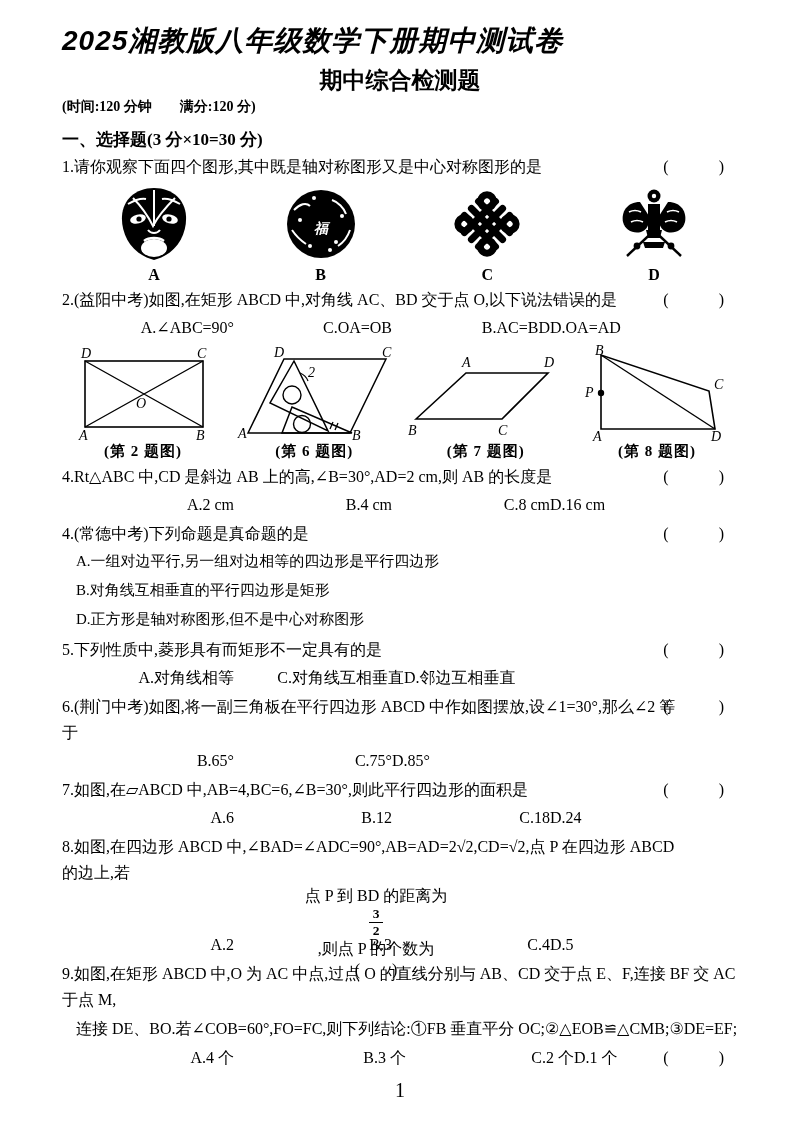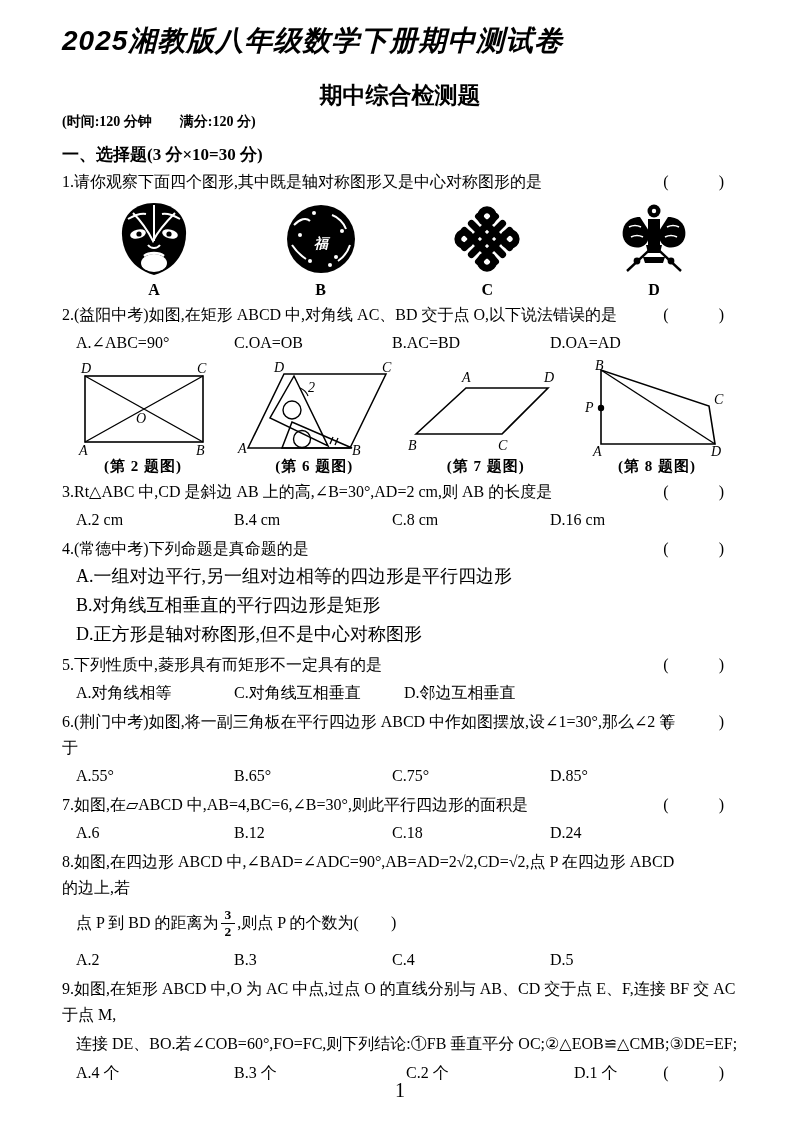--- a/index.html
+++ b/index.html
@@ -8,31 +8,31 @@
     font-family:"Liberation Serif","DejaVu Serif",serif;
     -webkit-font-smoothing:antialiased;
   }
   .page{padding:24px 62px 0 62px;position:relative;height:1112px;box-sizing:border-box;}
   .title{
     font-family:"Liberation Sans","DejaVu Sans",sans-serif;
     font-weight:900;font-size:28px;text-align:left;letter-spacing:1px;line-height:1.2;font-style:italic;
   }
   .subtitle{
     font-family:"Liberation Sans","DejaVu Sans",sans-serif;
-    font-weight:700;font-size:23px;text-align:center;margin-top:24px;line-height:1.2;
+    font-weight:700;font-size:23px;text-align:center;margin-top:9px;line-height:1.2;
   }
   .info{font-weight:700;font-size:14px;text-align:left;margin-top:4px;}
   .section{font-weight:700;font-size:17px;margin-top:12px;}
   .qrow{position:relative;font-size:16px;line-height:26px;margin-top:3px;padding-right:62px;}
   .qrow .paren{position:absolute;right:8px;top:0;letter-spacing:6px;white-space:pre;}
   .opts{display:flex;font-size:16px;line-height:26px;padding-left:14px;margin-top:2px;}
-  .opts .o{width:158px;flex:none;}
+  .opts .o{width:158px;flex:none;text-align:right;}
   .opts .o:last-child{width:auto;}
-  .optlist{font-size:18px;line-height:29px;padding-left:14px;}
-  .indent{padding-left:14px;}
+  .optlist{font-size:15px;line-height:29px;padding-left:14px;}
+  .indent{padding-left:14px;flex-direction:column;}
   .figrow1{display:flex;justify-content:space-between;padding:6px 36px 0 44px;}
   .figcell1{display:flex;flex-direction:column;align-items:center;width:96px;}
   .figcell1 .lbl{font-size:16px;font-weight:700;margin-top:4px;}
   .figrow2{display:flex;justify-content:space-between;padding:4px 0 0 0;}
   .figcell2{display:flex;flex-direction:column;align-items:center;width:162px;}
   .figcell2 .cap{font-size:15px;font-weight:700;margin-top:1px;letter-spacing:1px;}
   svg text{font-family:"Liberation Serif","DejaVu Serif",serif;font-style:italic;font-size:14px;}
   .fracline{display:flex;align-items:center;height:44px;font-size:16px;position:relative;padding-right:62px;}
   .frac{display:inline-flex;flex-direction:column;align-items:center;line-height:1.05;font-size:13.5px;margin:0 2px;font-weight:700;}
   .frac .num{border-bottom:1.3px solid #000;padding:0 4px 1px 4px;}
@@ -183,21 +183,21 @@
         <text x="137" y="44">C</text>
         <text x="16" y="96">A</text>
         <text x="134" y="96">D</text>
         <text x="8" y="52">P</text>
       </svg>
       <div class="cap">(第 8 题图)</div>
     </div>
   </div>
 
   <div class="qrow">
-    <span>3.Rt△ABC 中,CD 是斜边 AB 上的高,∠B=30°,AD=2 cm,则 AB 的长度是</span>
+    <span>4.Rt△ABC 中,CD 是斜边 AB 上的高,∠B=30°,AD=2 cm,则 AB 的长度是</span>
     <span class="paren">(　　)</span>
   </div>
   <div class="opts">
     <span class="o">A.2 cm</span>
     <span class="o">B.4 cm</span>
     <span class="o">C.8 cm</span>
     <span class="o">D.16 cm</span>
   </div>
 
   <div class="qrow">
@@ -218,21 +218,20 @@
     <span class="o">A.对角线相等</span>
     <span class="o" style="width:170px">C.对角线互相垂直</span>
     <span class="o">D.邻边互相垂直</span>
   </div>
 
   <div class="qrow">
     <span>6.(荆门中考)如图,将一副三角板在平行四边形 ABCD 中作如图摆放,设∠1=30°,那么∠2 等于</span>
     <span class="paren">(　　)</span>
   </div>
   <div class="opts">
-    <span class="o">A.55°</span>
     <span class="o">B.65°</span>
     <span class="o">C.75°</span>
     <span class="o">D.85°</span>
   </div>
 
   <div class="qrow">
     <span>7.如图,在▱ABCD 中,AB=4,BC=6,∠B=30°,则此平行四边形的面积是</span>
     <span class="paren">(　　)</span>
   </div>
   <div class="opts">

